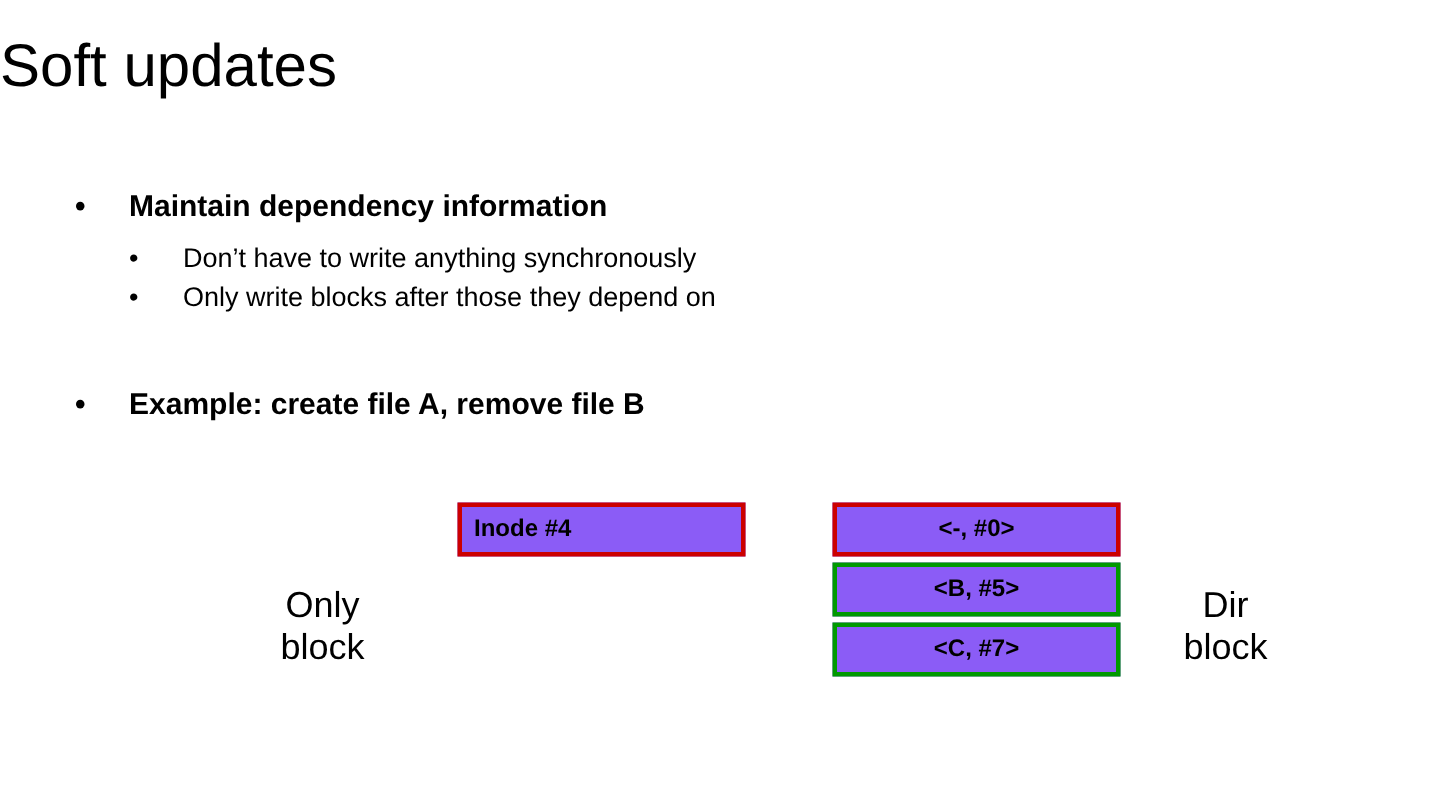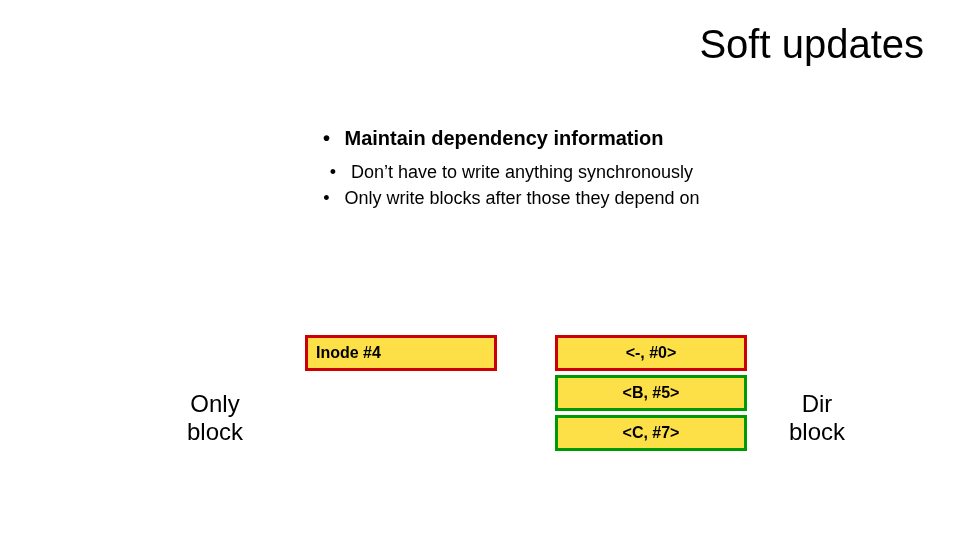--- a/index.html
+++ b/index.html
@@ -15,32 +15,31 @@
   .slide {
     position: relative;
     width: 960px;
     height: 540px;
   }
   .title {
     position: absolute;
     top: 22px;
     left: 0;
     width: 924px;
-    text-align: right;
+    text-align: left;
     font-size: 40px;
     font-weight: 400;
   }
   .bullets {
     position: absolute;
     top: 125px;
-    left: 76px;
+    left: 60px;
     width: 830px;
     font-size: 20px;
     line-height: 1.35;
-    text-align: center;
   }
   .b1 {
     font-weight: 700;
     margin: 0 0 8px 0;
     padding-left: 26px;
     text-indent: -18px;
   }
   .b1::before {
     content: "•";
     display: inline-block;
@@ -78,21 +77,21 @@
   .col {
     position: absolute;
   }
   .col-inode { left: 305px; top: 0; }
   .col-dir   { left: 555px; top: 0; }
 
   .cell {
     width: 170px;
     height: 30px;
     border: 3px solid;
-    background: #fde047;
+    background: #8b5cf6;
     font-weight: 700;
     font-size: 16px;
     line-height: 30px;
     padding: 0 8px;
     box-sizing: content-box;
     margin-bottom: 4px;
   }
   .cell.center { text-align: center; }
   .cell.left { text-align: left; }
   .red-border   { border-color: #cc0000; }
@@ -103,20 +102,21 @@
 
 <div class="slide">
 
   <div class="title">Soft updates</div>
 
   <div class="bullets">
     <div class="b1">Maintain dependency information</div>
     <div class="b2">Don’t have to write anything synchronously</div>
     <div class="b2">Only write blocks after those they depend on</div>
     <div class="spacer"></div>
+    <div class="b1">Example: create file A, remove file B</div>
   </div>
 
   <div class="diagram">
 
     <div class="side-label side-left">
       <span>Only</span><br>
       <span>block</span>
     </div>
 
     <div class="col col-inode">

